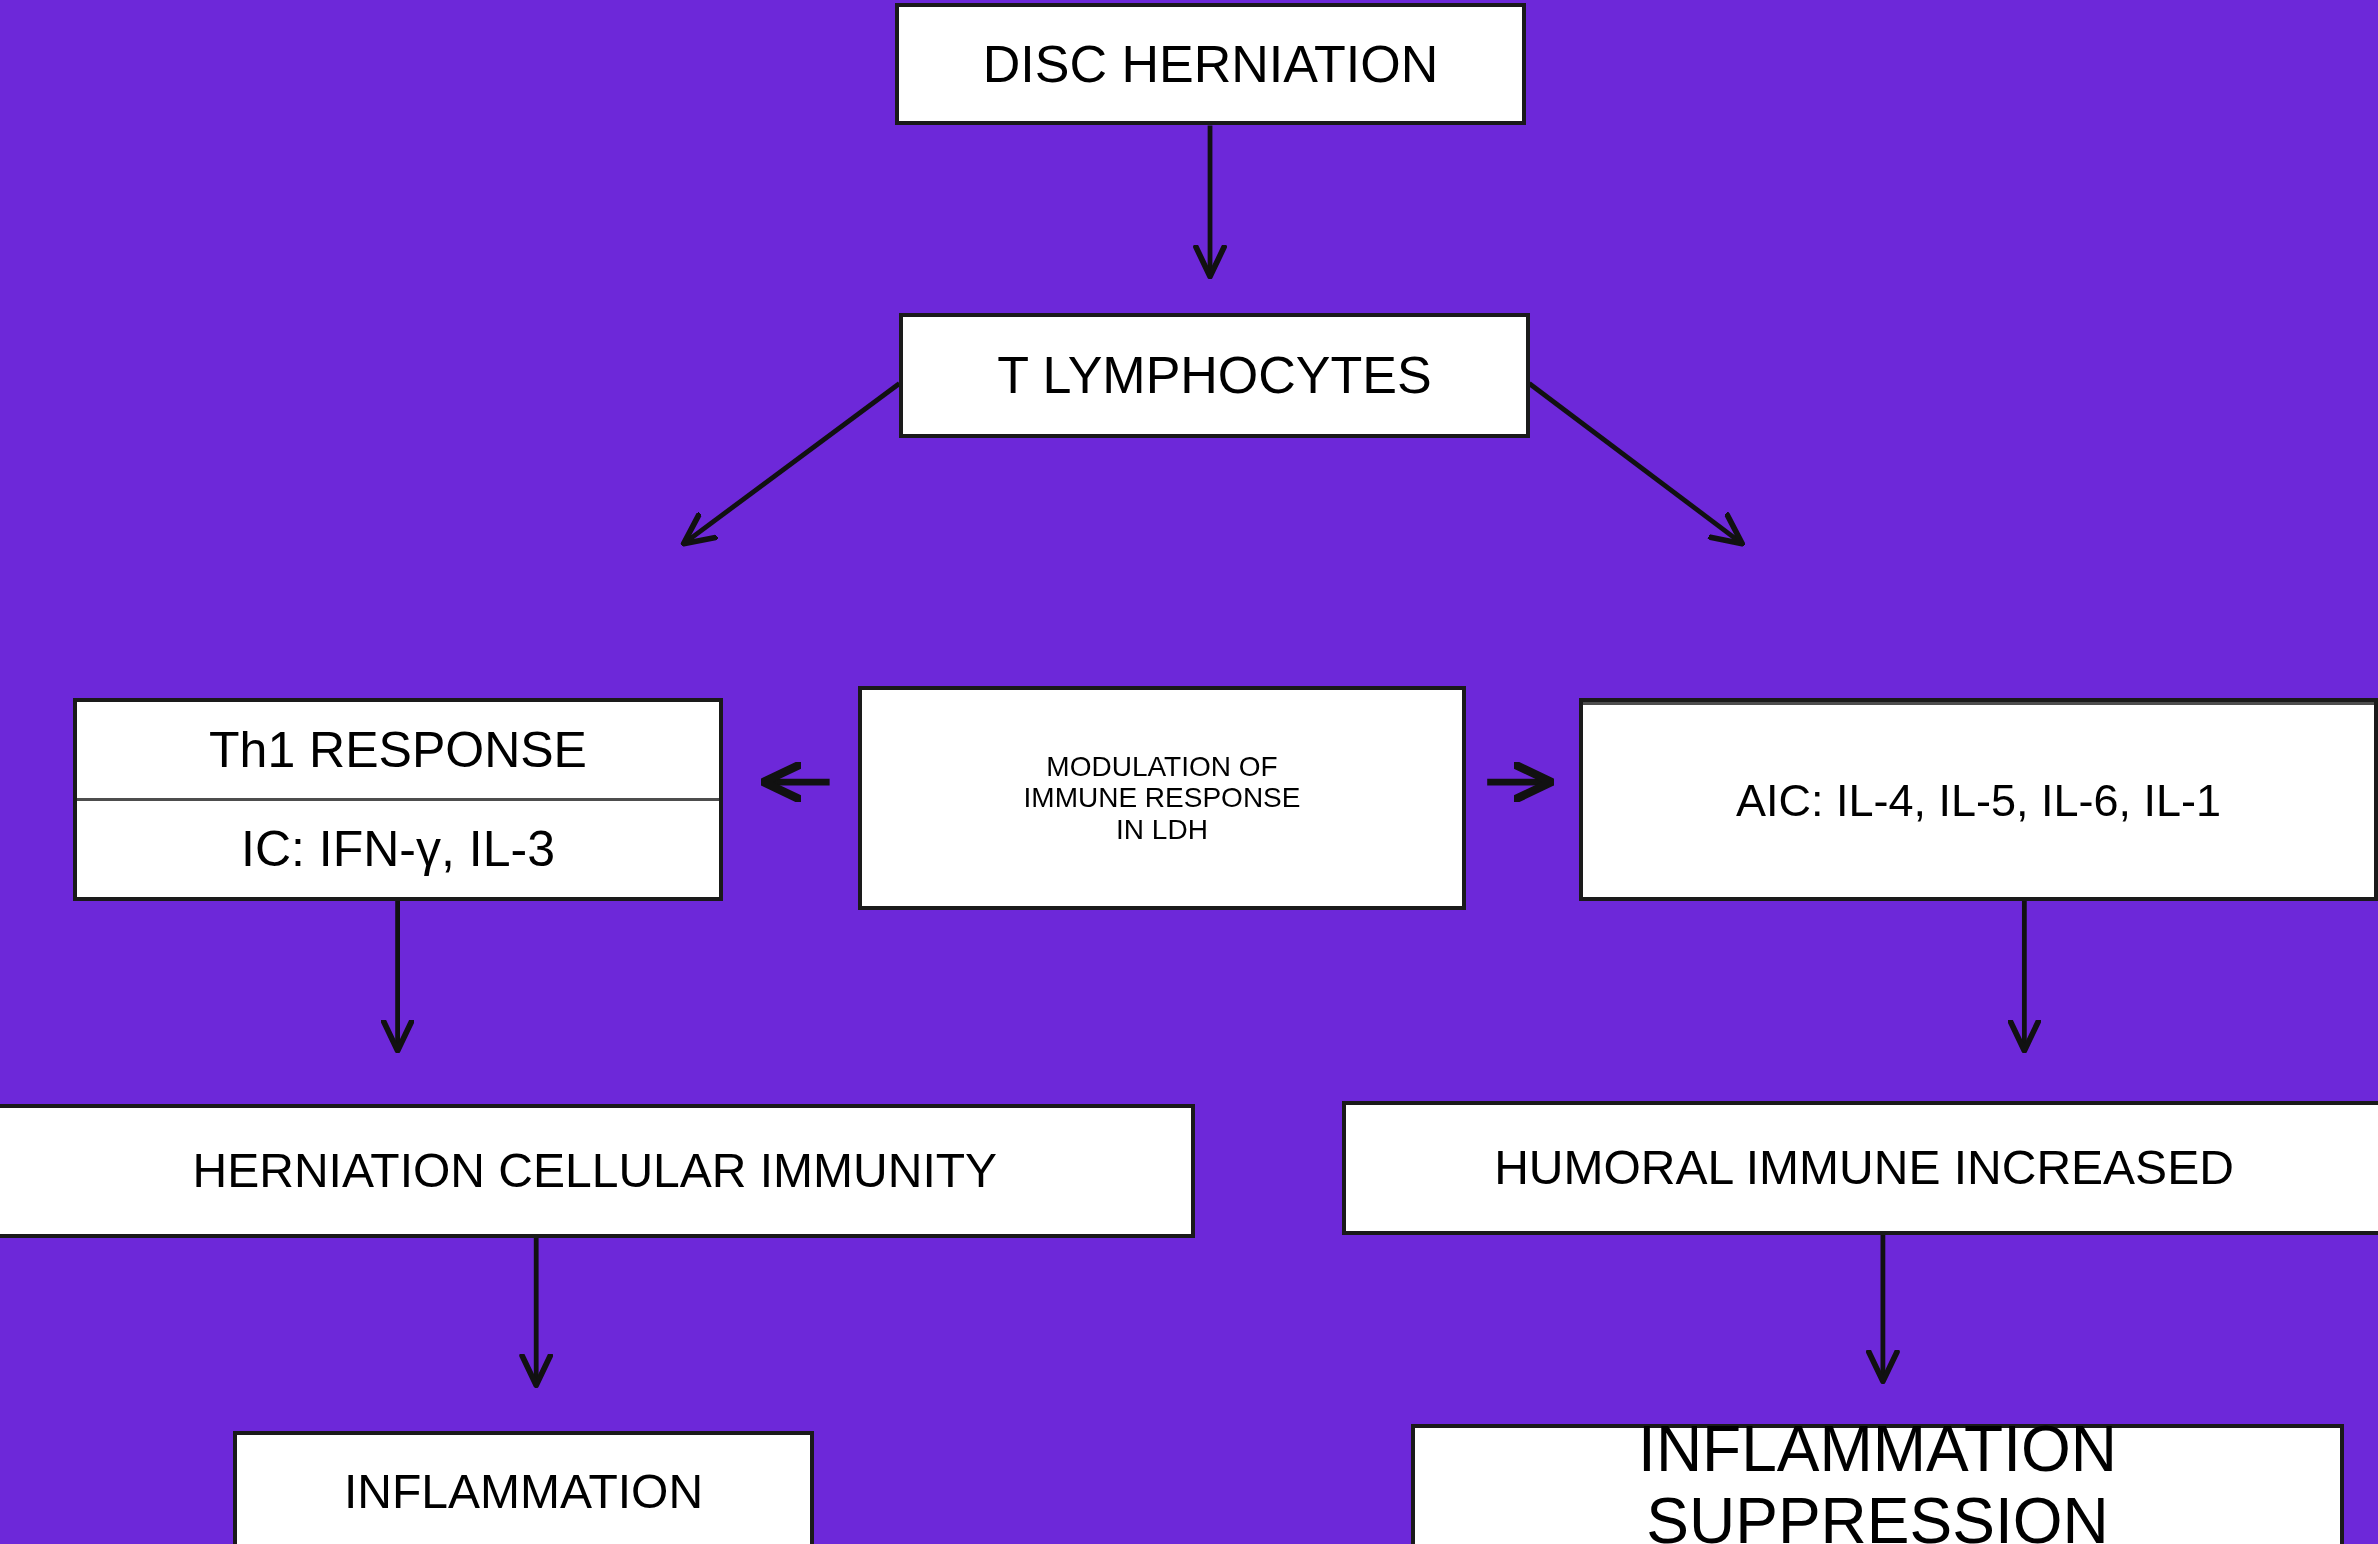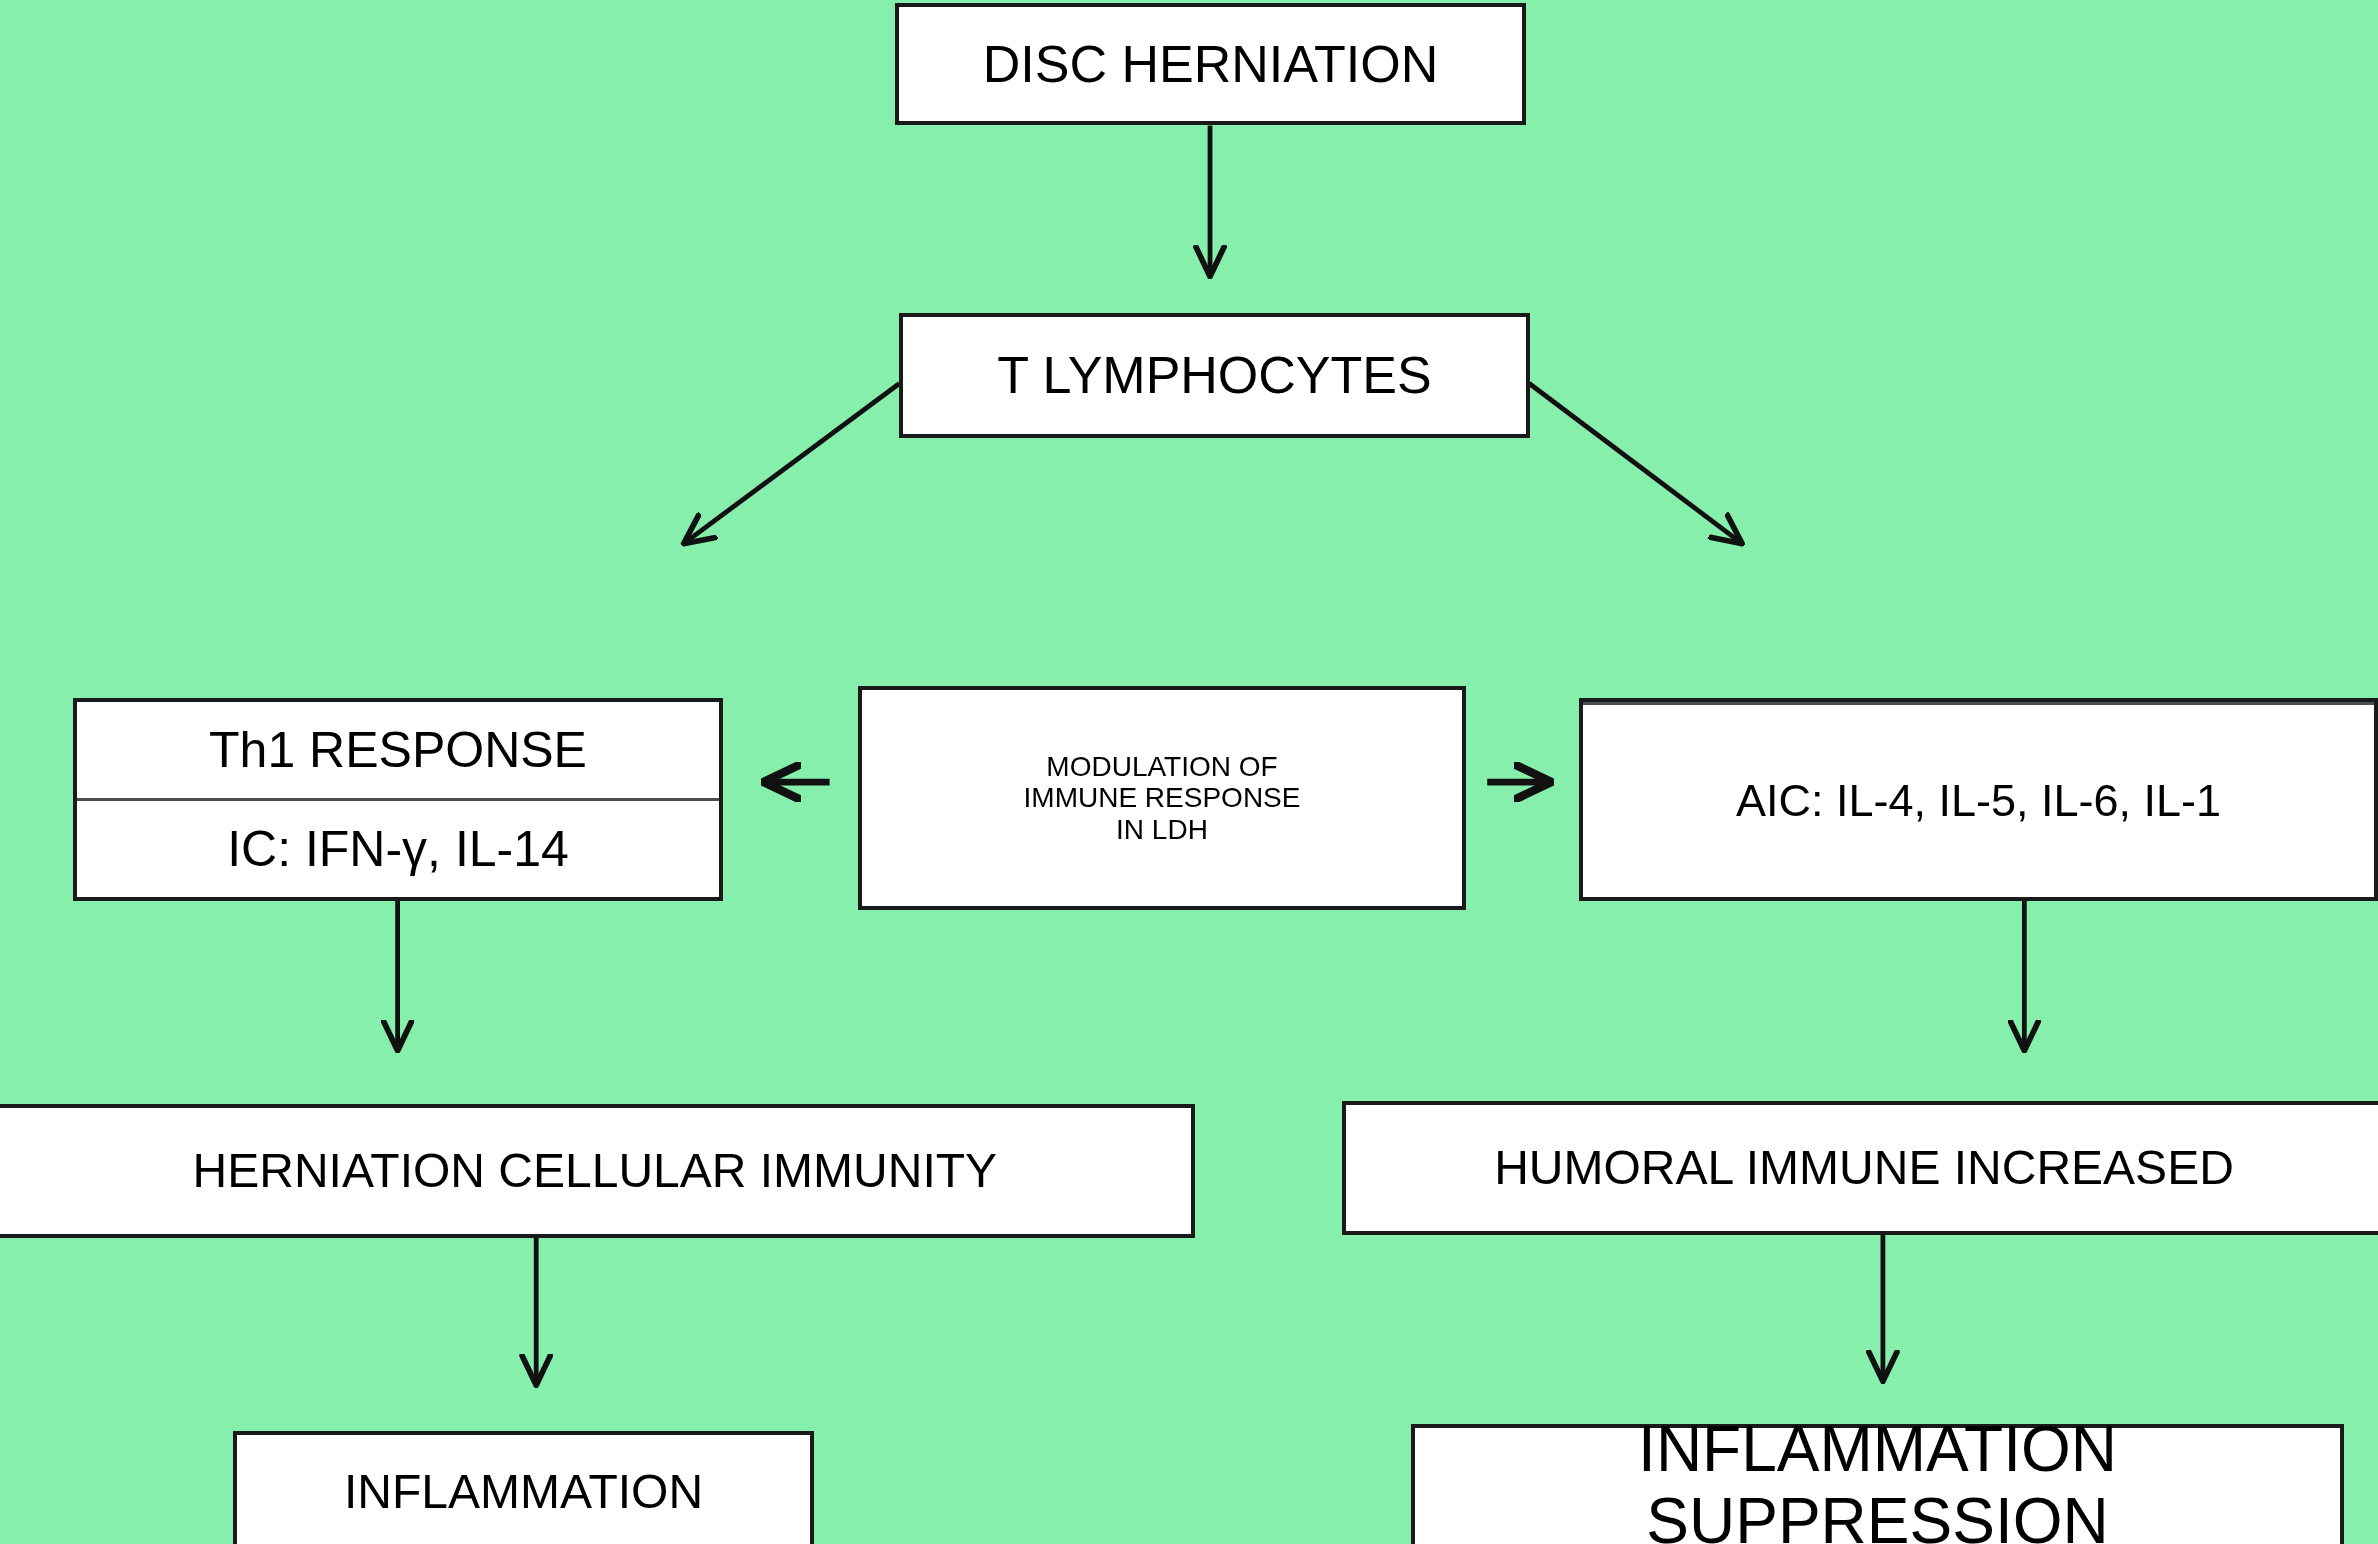--- a/index.html
+++ b/index.html
@@ -8,21 +8,21 @@
     background: #ffffff;
   }
   body {
     font-family: "Liberation Sans", sans-serif;
     -webkit-font-smoothing: antialiased;
   }
   #canvas {
     position: relative;
     width: 2378px;
     height: 1545px;
-    background: #86efac;
+    background: #6d28d9;
     overflow: hidden;
   }
   .node {
     position: absolute;
     box-sizing: border-box;
     background: #ffffff;
     border: 4.8px solid #1a1a1a;
     display: flex;
     flex-direction: column;
     align-items: stretch;
@@ -140,21 +140,21 @@
     <div class="cell">
       <span class="txt">T LYMPHOCYTES</span>
     </div>
   </div>
 
   <div class="node" id="node-th1">
     <div class="cell">
       <span class="txt">Th1 RESPONSE</span>
     </div>
     <div class="cell divider-top">
-      <span class="txt">IC: IFN-γ, IL-14</span>
+      <span class="txt">IC: IFN-γ, IL-3</span>
     </div>
   </div>
 
   <div class="node" id="node-modulation">
     <div class="cell">
       <span class="txt">MODULATION OF
 IMMUNE RESPONSE
 IN LDH</span>
     </div>
   </div>

